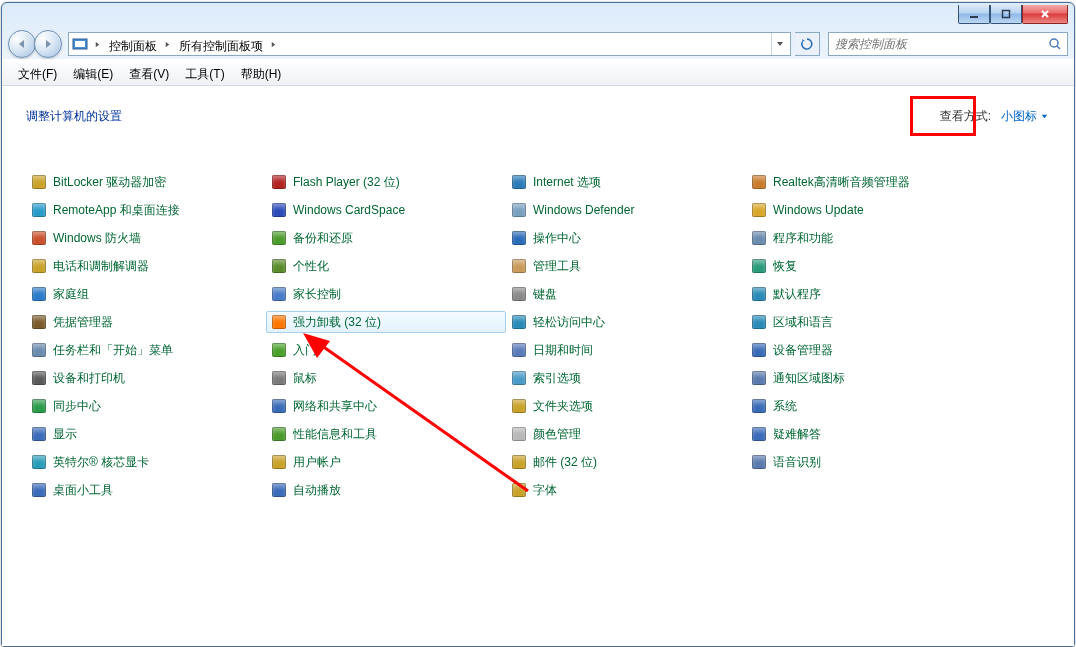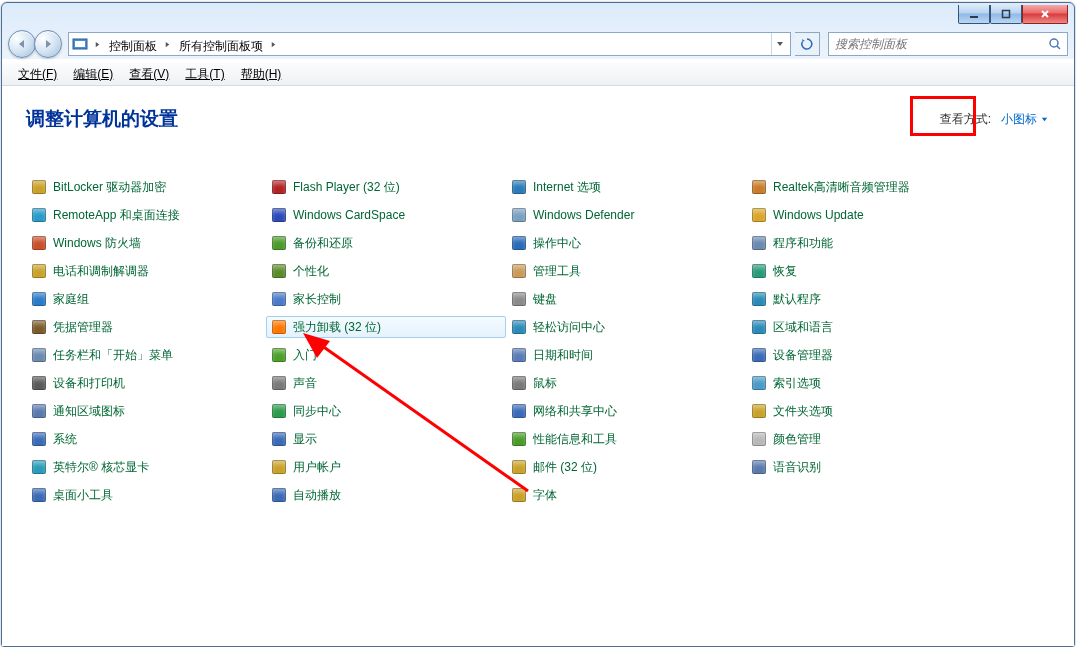--- a/index.html
+++ b/index.html
@@ -178,43 +178,41 @@
     display: flex;
     align-items: center;
     padding: 0 10px;
     gap: 4px;
     background: linear-gradient(to bottom, #fcfcfd, #eef1f5);
     border-bottom: 1px solid #d6dbe1;
   }
   .menubar .menu-item {
     padding: 2px 6px;
     cursor: default;
-    text-decoration: underline;
   }
 
   
   .content {
     position: absolute;
     top: 83px;
     left: 0;
     right: 0;
     bottom: 0;
     background: #fff;
     padding: 20px 20px 0 24px;
     box-sizing: border-box;
   }
   .content-header {
     display: flex;
     align-items: center;
     margin-bottom: 44px;
   }
   .content-title {
     color: #003399;
-    font-size: 19px;
-    font-weight: bold;
+    font-size: 12px;
   }
   .content-header .spacer {
     flex: 1;
   }
   .view-label {
     color: #333;
     margin-right: 4px;
   }
   .view-dropdown {
     color: #0066cc;
@@ -567,26 +565,20 @@
         <div class="cp-item">
           <span class="icon">
             <span class="ico-sq" style="background: rgb(90, 90, 90); box-shadow: rgba(0, 0, 0, 0.25) 0px 0px 0px 1px inset, rgba(255, 255, 255, 0.4) 0px 4px 4px inset;"></span>
           </span>
           <span class="label">设备和打印机</span>
         </div>
         <div class="cp-item">
           <span class="icon">
             <span class="ico-sq" style="background: rgb(122, 122, 122); box-shadow: rgba(0, 0, 0, 0.25) 0px 0px 0px 1px inset, rgba(255, 255, 255, 0.4) 0px 4px 4px inset;"></span>
           </span>
-          <span class="label">声音</span>
-        </div>
-        <div class="cp-item">
-          <span class="icon">
-            <span class="ico-sq" style="background: rgb(122, 122, 122); box-shadow: rgba(0, 0, 0, 0.25) 0px 0px 0px 1px inset, rgba(255, 255, 255, 0.4) 0px 4px 4px inset;"></span>
-          </span>
           <span class="label">鼠标</span>
         </div>
         <div class="cp-item">
           <span class="icon">
             <span class="ico-sq" style="background: rgb(74, 155, 201); box-shadow: rgba(0, 0, 0, 0.25) 0px 0px 0px 1px inset, rgba(255, 255, 255, 0.4) 0px 4px 4px inset;"></span>
           </span>
           <span class="label">索引选项</span>
         </div>
         <div class="cp-item">
           <span class="icon">
@@ -628,20 +620,26 @@
           <span class="icon">
             <span class="ico-sq" style="background: rgb(74, 155, 42); box-shadow: rgba(0, 0, 0, 0.25) 0px 0px 0px 1px inset, rgba(255, 255, 255, 0.4) 0px 4px 4px inset;"></span>
           </span>
           <span class="label">性能信息和工具</span>
         </div>
         <div class="cp-item">
           <span class="icon">
             <span class="ico-sq" style="background: rgb(184, 184, 184); box-shadow: rgba(0, 0, 0, 0.25) 0px 0px 0px 1px inset, rgba(255, 255, 255, 0.4) 0px 4px 4px inset;"></span>
           </span>
           <span class="label">颜色管理</span>
+        </div>
+        <div class="cp-item">
+          <span class="icon">
+            <span class="ico-sq" style="background: rgb(58, 107, 184); box-shadow: rgba(0, 0, 0, 0.25) 0px 0px 0px 1px inset, rgba(255, 255, 255, 0.4) 0px 4px 4px inset;"></span>
+          </span>
+          <span class="label">疑难解答</span>
         </div>
         <div class="cp-item">
           <span class="icon">
             <span class="ico-sq" style="background: rgb(42, 155, 184); box-shadow: rgba(0, 0, 0, 0.25) 0px 0px 0px 1px inset, rgba(255, 255, 255, 0.4) 0px 4px 4px inset;"></span>
           </span>
           <span class="label">英特尔® 核芯显卡</span>
         </div>
         <div class="cp-item">
           <span class="icon">
             <span class="ico-sq" style="background: rgb(201, 162, 42); box-shadow: rgba(0, 0, 0, 0.25) 0px 0px 0px 1px inset, rgba(255, 255, 255, 0.4) 0px 4px 4px inset;"></span>

